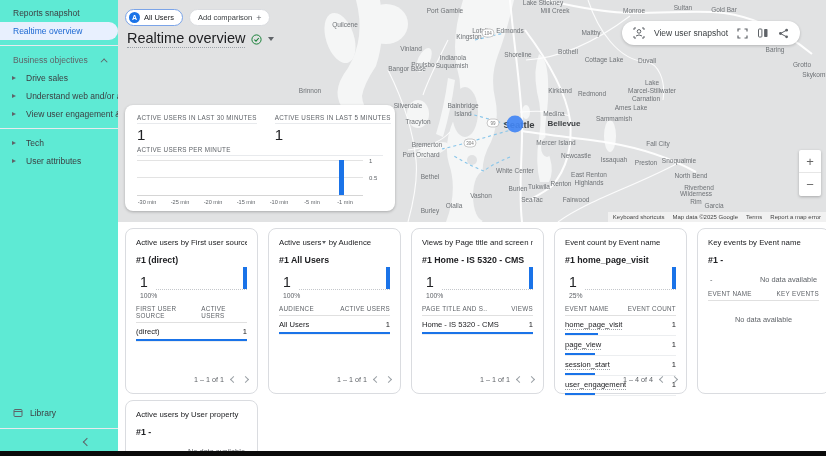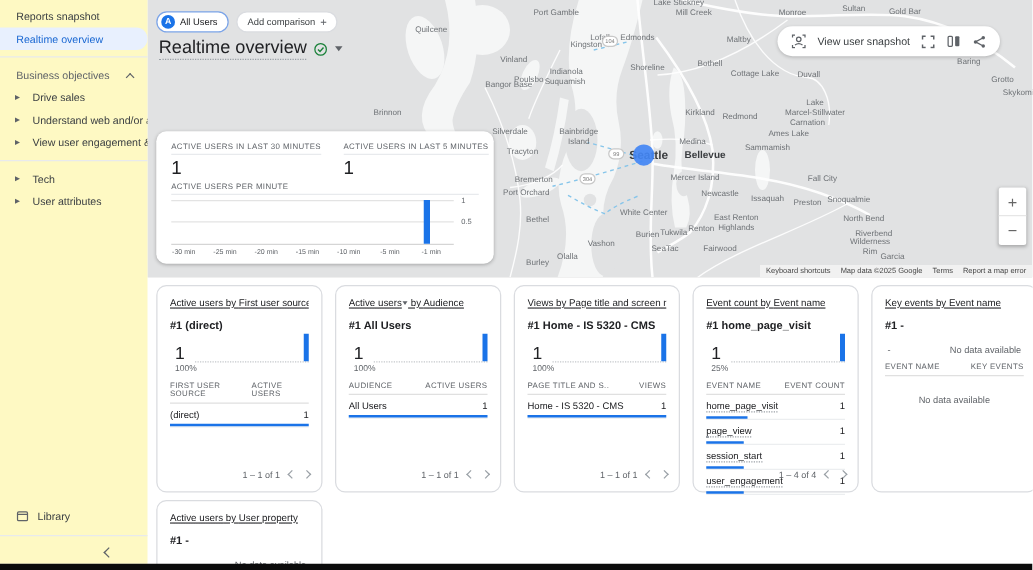--- a/index.html
+++ b/index.html
@@ -1,21 +1,21 @@
 <!DOCTYPE html>
 <html><head>
 <meta charset="utf-8">
 <style>
   * { margin:0; padding:0; box-sizing:border-box; }
   html,body { width:826px; height:456px; overflow:hidden; background:#fff;
     font-family:"Liberation Sans", sans-serif; color:#202124; }
   .app { position:relative; width:826px; height:456px; }
 
   
-  .sidebar { position:absolute; left:0; top:0; width:118px; height:451px; background:#fef9c3;
+  .sidebar { position:absolute; left:0; top:0; width:118px; height:451px; background:#5eead4;
     display:flex; flex-direction:column; z-index:30; font-size:8.5px; color:#3c4043; }
   .nav { padding-top:4px; }
   .nav-item { height:18px; line-height:18px; padding-left:13px; white-space:nowrap; overflow:hidden;
     cursor:pointer; }
   .nav-item.selected { background:#e8f0fe; color:#1967d2; border-radius:0 16px 16px 0; }
   .nav-sec { height:18px; line-height:18px; padding:0 10px 0 13px; color:#5f6368;
     display:flex; justify-content:space-between; align-items:center; }
   .chev-up { width:5px; height:5px; border-left:1px solid #5f6368; border-top:1px solid #5f6368;
     transform:rotate(45deg) translateY(2px); }
   .nav-child { height:18px; line-height:18px; padding-left:26px; position:relative; white-space:nowrap; overflow:hidden; cursor:pointer;}
@@ -82,21 +82,21 @@
   .gaxis { position:absolute; left:0; width:226px; border-top:1px solid #d5d5d5; }
   .ylab { position:absolute; left:232px; font-size:6px; color:#5f6368; transform:translateY(-50%); }
   .rt-bar { position:absolute; width:5px; background:#1a73e8; }
   .xlabels { position:relative; height:9px; margin-top:3px; width:226px; }
   .xlabels span { position:absolute; font-size:5.6px; color:#5f6368; transform:translateX(-50%); white-space:nowrap; }
 
   
   .cards-row { position:absolute; top:228px; left:7px; display:flex; gap:10px; }
   .card { position:relative; width:133px; height:166px; border:1px solid #dadce0; border-radius:8px;
     background:#fff; padding:9px 10px; }
-  .card-title { font-size:7.8px; color:#202124; white-space:nowrap; overflow:hidden;text-decoration:underline; }
+  .card-title { font-size:7.8px; color:#202124; white-space:nowrap; overflow:hidden; }
   .dotted { border-bottom:1px dotted #9aa0a6; }
   .t-caret { display:inline-block; width:0; height:0; border-left:2.5px solid transparent;
     border-right:2.5px solid transparent; border-top:3px solid #5f6368; margin-left:1px; vertical-align:1px;}
   .rank { font-size:8.8px; font-weight:bold; margin-top:8px; white-space:nowrap; overflow:hidden;}
   .rank .rname { font-weight:bold; }
   .val-row { display:flex; margin-top:3px; align-items:flex-end; }
   .big-val { font-size:14px; line-height:16px; margin-left:4px; }
   .mini-chart { flex:1; height:22px; margin-left:8px; border-bottom:1px dotted #c4c7cb; position:relative; }
   .mini-chart .mbar { position:absolute; right:0; bottom:0; width:4px; background:#1a73e8; }
   .pct { font-size:6.8px; color:#5f6368; margin:2px 0 0 4px; }

